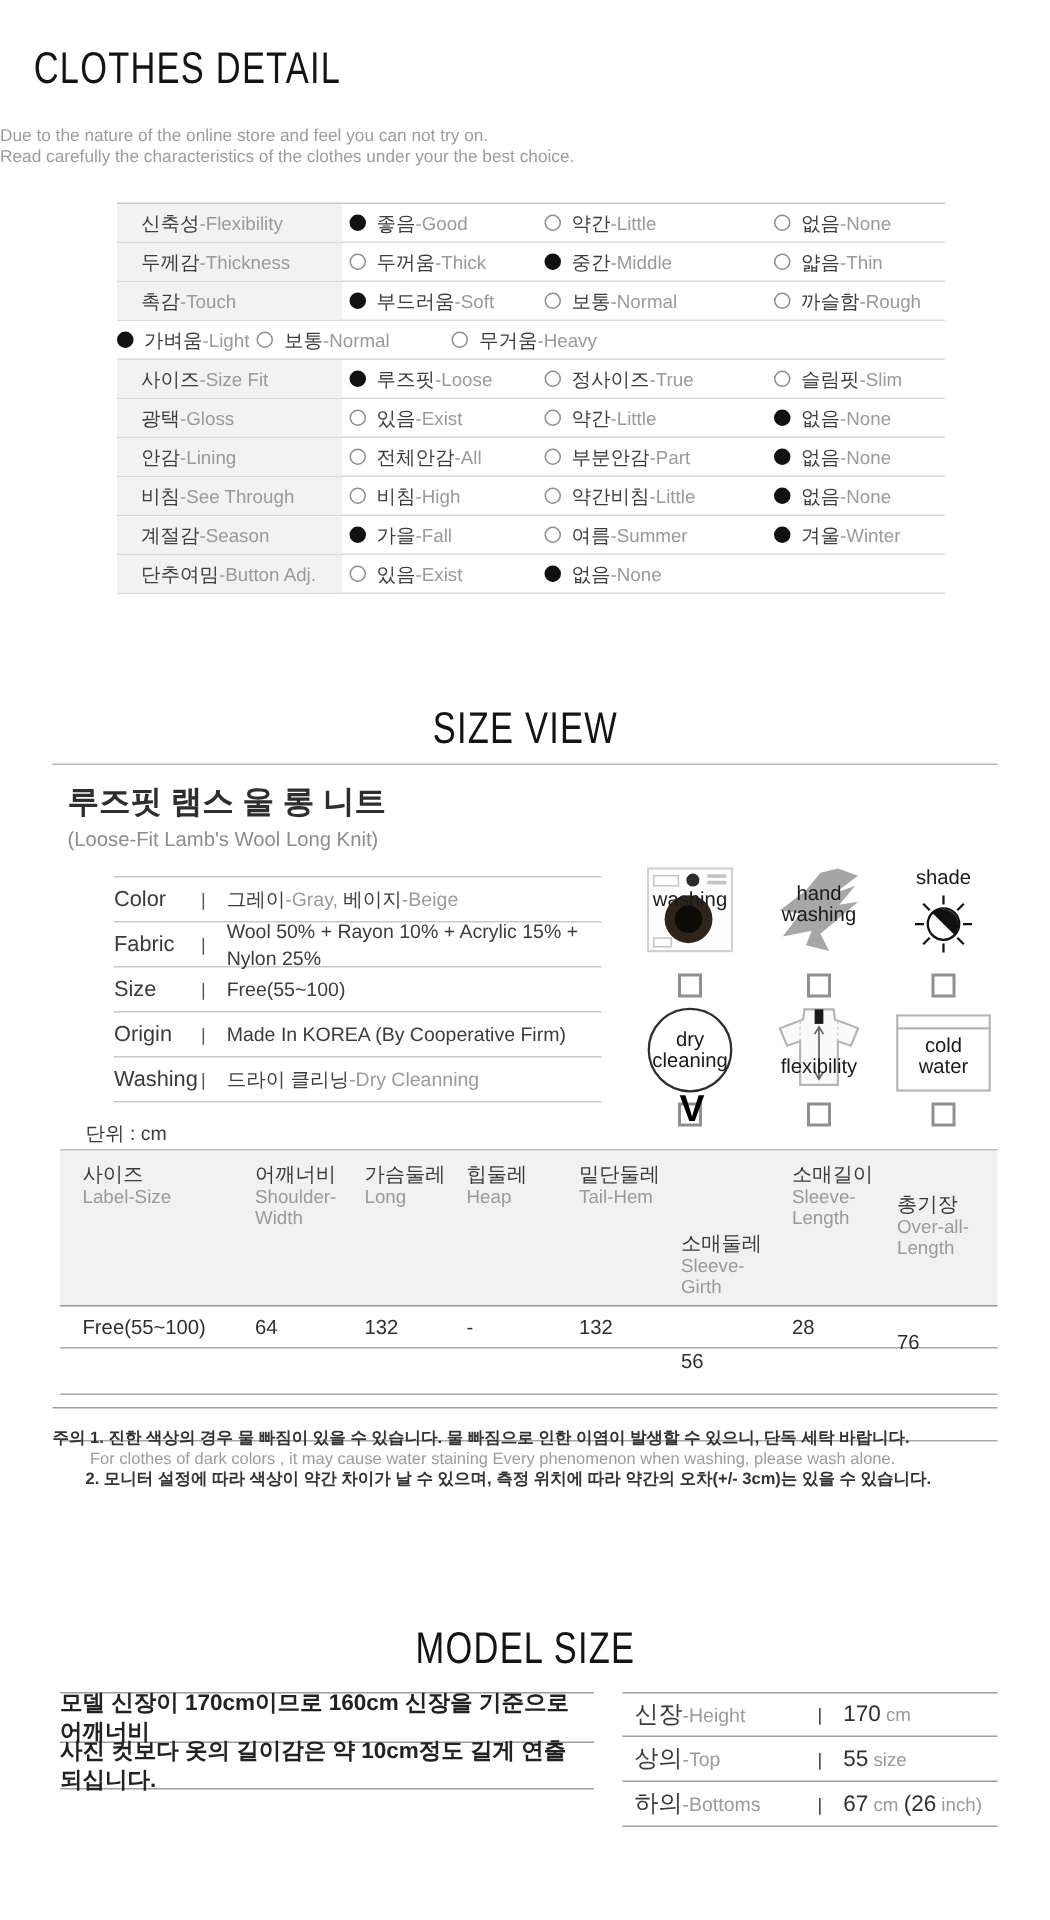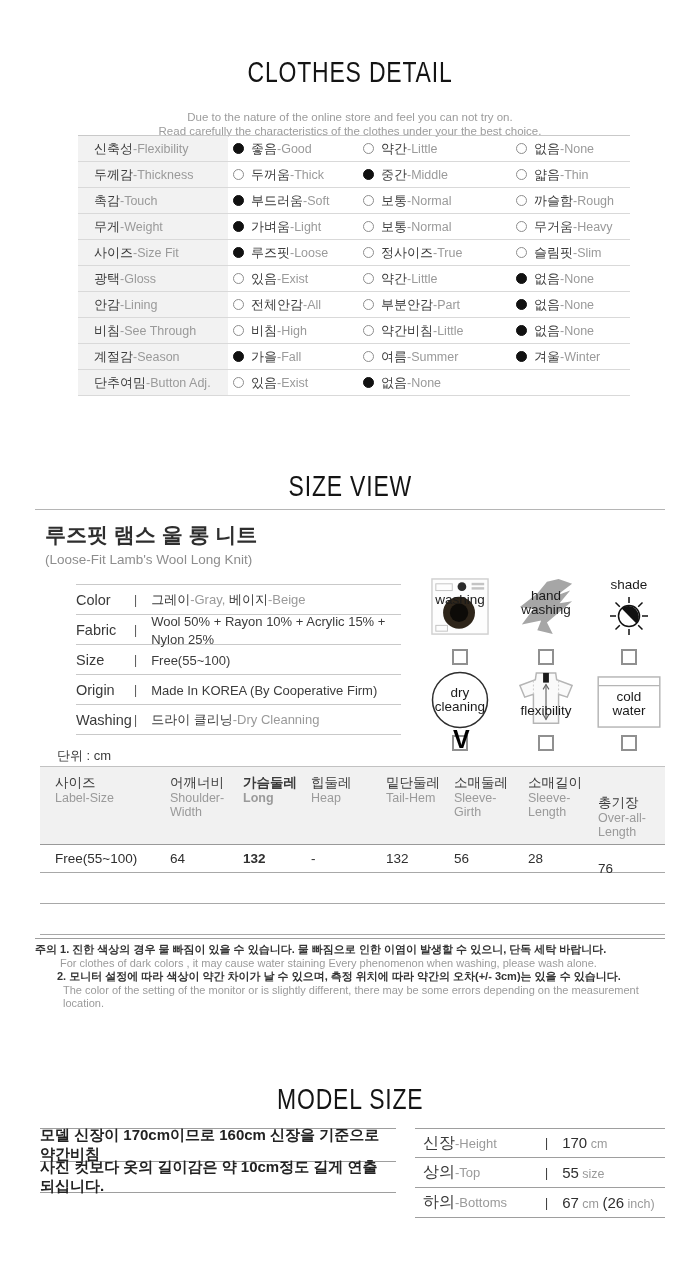--- a/index.html
+++ b/index.html
@@ -2,21 +2,21 @@
 <html><head>
 <meta charset="utf-8">
 <style>
   html,body{margin:0;padding:0;background:#fff;}
   #page{position:relative;width:700px;height:1280px;background:#fff;overflow:hidden;
         font-family:"Liberation Sans","DejaVu Sans",sans-serif;color:#3c3c3c;}
   .center{width:100%;text-align:center;}
   .display-title{display:inline-block;font-size:28px;color:#141414;letter-spacing:1px;
         transform:scale(0.82,1.06);transform-origin:center;font-weight:normal;margin:0;}
   
-  .cd-header{position:absolute;top:56px;left:0;width:100%;text-align:center;}
+  .cd-header{position:absolute;top:30px;left:0;width:100%;text-align:left;}
   .cd-sub{margin-top:22px;font-size:11.5px;line-height:14px;color:#9c9c9c;}
   
   .detail-table{position:absolute;top:135px;left:78px;width:552px;border-top:1px solid #c9c9c9;}
   .dt-row{display:flex;align-items:stretch;height:25px;border-bottom:1px solid #d9d9d9;}
   .dt-label{width:150px;flex:none;background:#f2f2f2;display:flex;align-items:center;
         padding-left:16px;box-sizing:border-box;}
   .dt-opt{display:flex;align-items:center;}
   .dt-row > :nth-child(2){width:130px;margin-left:5px;flex:none;}
   .dt-row > :nth-child(3){width:153px;flex:none;}
   .dt-row > :nth-child(4){flex:1;}
@@ -53,32 +53,32 @@
   
   .unit{position:absolute;top:747px;left:57px;font-size:13px;color:#3a3a3a;}
   .size-table{position:absolute;top:766px;left:40px;width:625px;}
   .st-head{display:flex;background:#f1f1f1;border-top:1px solid #c2c2c2;border-bottom:1px solid #999;
         padding:7px 0 5px 15px;box-sizing:border-box;}
   .st-row{display:flex;align-items:center;height:28px;border-bottom:1px solid #a8a8a8;
         padding-left:15px;box-sizing:border-box;font-size:13.5px;color:#2f2f2f;}
   .st-col{flex:none;}
   .st-col:nth-child(1){width:115px;}
   .st-col:nth-child(2){width:73px;}
-  .st-col:nth-child(3){width:68px;font-weight:bold;}
+  .st-col:nth-child(3){width:68px;}
   .st-col:nth-child(4){width:75px;}
   .st-col:nth-child(5){width:68px;}
-  .st-col:nth-child(6){width:74px;}
+  .st-col:nth-child(6){width:74px;margin-top:46px;}
   .st-col:nth-child(7){width:70px;}
   .st-col:nth-child(8){width:auto;flex:1;margin-top:20px;}
   .st-head .ko{font-size:13.5px;line-height:17px;color:#3a3a3a;}
   .st-head .en{font-size:12.5px;line-height:14px;color:#9a9a9a;white-space:pre-line;}
   .st-empty{height:30px;border-bottom:1px solid #a8a8a8;}
   
   .notes{position:absolute;top:938px;left:35px;width:630px;border-top:1px solid #9e9e9e;
-        padding-top:4px;font-size:11px;line-height:13.5px;}
+        padding-top:14px;font-size:11px;line-height:13.5px;}
   .note-ko{color:#333;font-weight:bold;}
   .note-en{color:#9b9b9b;}
   .ind1{margin-left:25px;}.ind2{margin-left:22px;}.ind3{margin-left:28px;}
   
   .ms-title{position:absolute;top:1083px;left:0;}
   .model-left{position:absolute;top:1128px;left:40px;width:356px;border-bottom:1px solid #9e9e9e;}
   .ml-row{border-top:1px solid #9e9e9e;display:flex;align-items:center;font-size:15px;
         font-weight:bold;color:#222;}
   .ml-row.h1{height:32px;}.ml-row.h2{height:30px;}
   .ml-en{border-top:1px solid #9e9e9e;padding:4px 0 6px;font-size:11.5px;line-height:14.5px;
@@ -165,24 +165,20 @@
           <span class="ko">보통</span>
           <span class="en">-Normal</span>
         </div>
         <div class="dt-opt">
           <span class="radio"></span>
           <span class="ko">까슬함</span>
           <span class="en">-Rough</span>
         </div>
       </div>
       <div class="dt-row">
-        <div class="dt-label">
-          <span class="ko">무게</span>
-          <span class="en">-Weight</span>
-        </div>
         <div class="dt-opt">
           <span class="radio on"></span>
           <span class="ko">가벼움</span>
           <span class="en">-Light</span>
         </div>
         <div class="dt-opt">
           <span class="radio"></span>
           <span class="ko">보통</span>
           <span class="en">-Normal</span>
         </div>
@@ -481,29 +477,28 @@
         <div class="st-col">76</div>
       </div>
     <div class="st-empty"></div>
     <div class="st-empty"></div>
   </div>
 
   <div class="notes">
     <div class="note-ko">주의 1. 진한 색상의 경우 물 빠짐이 있을 수 있습니다. 물 빠짐으로 인한 이염이 발생할 수 있으니, 단독 세탁 바랍니다.</div>
     <div class="note-en ind1">For clothes of dark colors , it may cause water staining Every phenomenon when washing, please wash alone.</div>
     <div class="note-ko ind2">2. 모니터 설정에 따라 색상이 약간 차이가 날 수 있으며, 측정 위치에 따라 약간의 오차(+/- 3cm)는 있을 수 있습니다.</div>
-    <div class="note-en ind3">The color of the setting of the monitor or is slightly different, there may be some errors depending on the measurement location.</div>
   </div>
 
   <div class="ms-title center">
     <h2 class="display-title">MODEL SIZE</h2>
   </div>
 
   <div class="model-left">
-    <div class="ml-row h1">모델 신장이 170cm이므로 160cm 신장을 기준으로 약간비침</div>
+    <div class="ml-row h1">모델 신장이 170cm이므로 160cm 신장을 기준으로 어깨너비</div>
     <div class="ml-row h2">사진 컷보다 옷의 길이감은 약 10cm정도 길게 연출 되십니다.</div>
   </div>
 
   <div class="model-right">
     <div class="mr-row">
       <span class="mr-lab"><span class="ko">신장</span><span class="en">-Height</span></span>
       <span class="mr-sep">|</span>
       <span class="mr-val"><span class="vko">170</span><span class="ven"> cm</span><span class="vko"></span><span class="ven"></span></span>
     </div>
     <div class="mr-row" style="height:30px">

